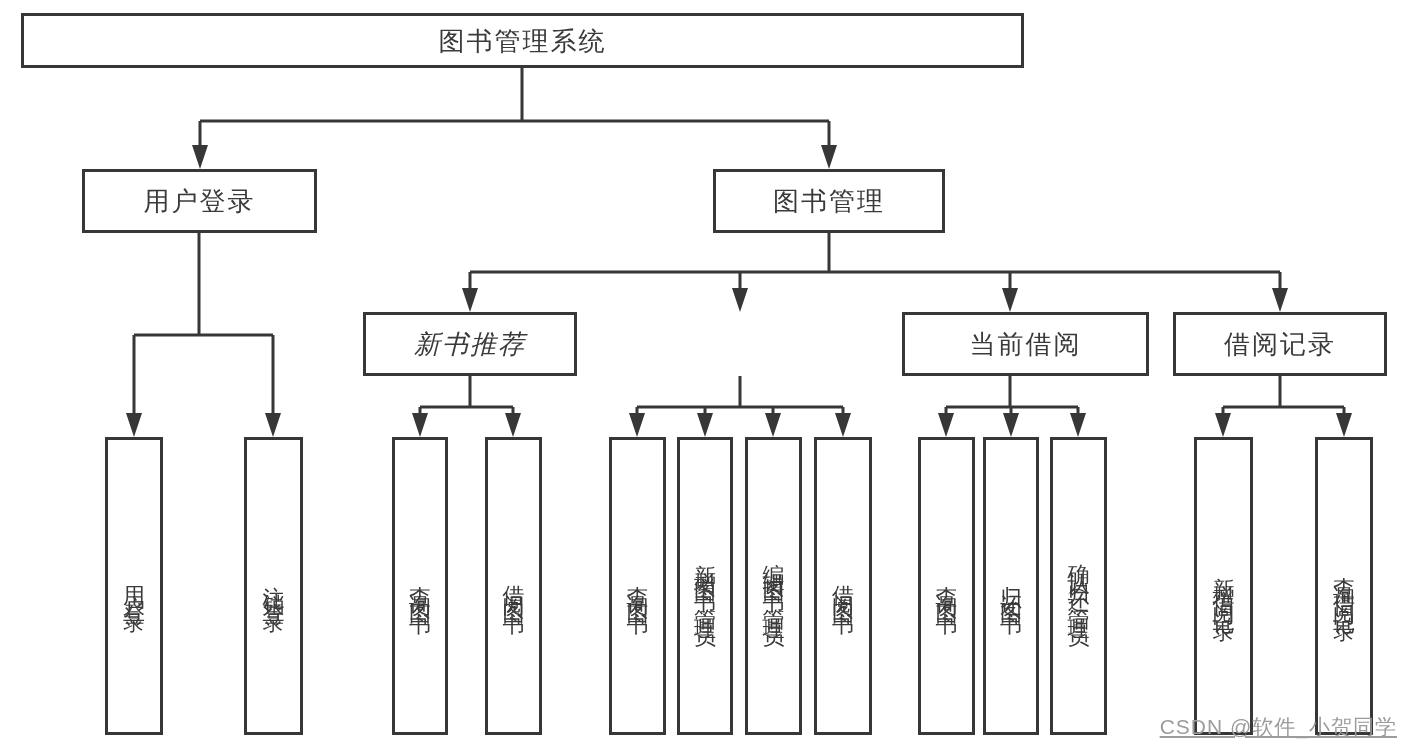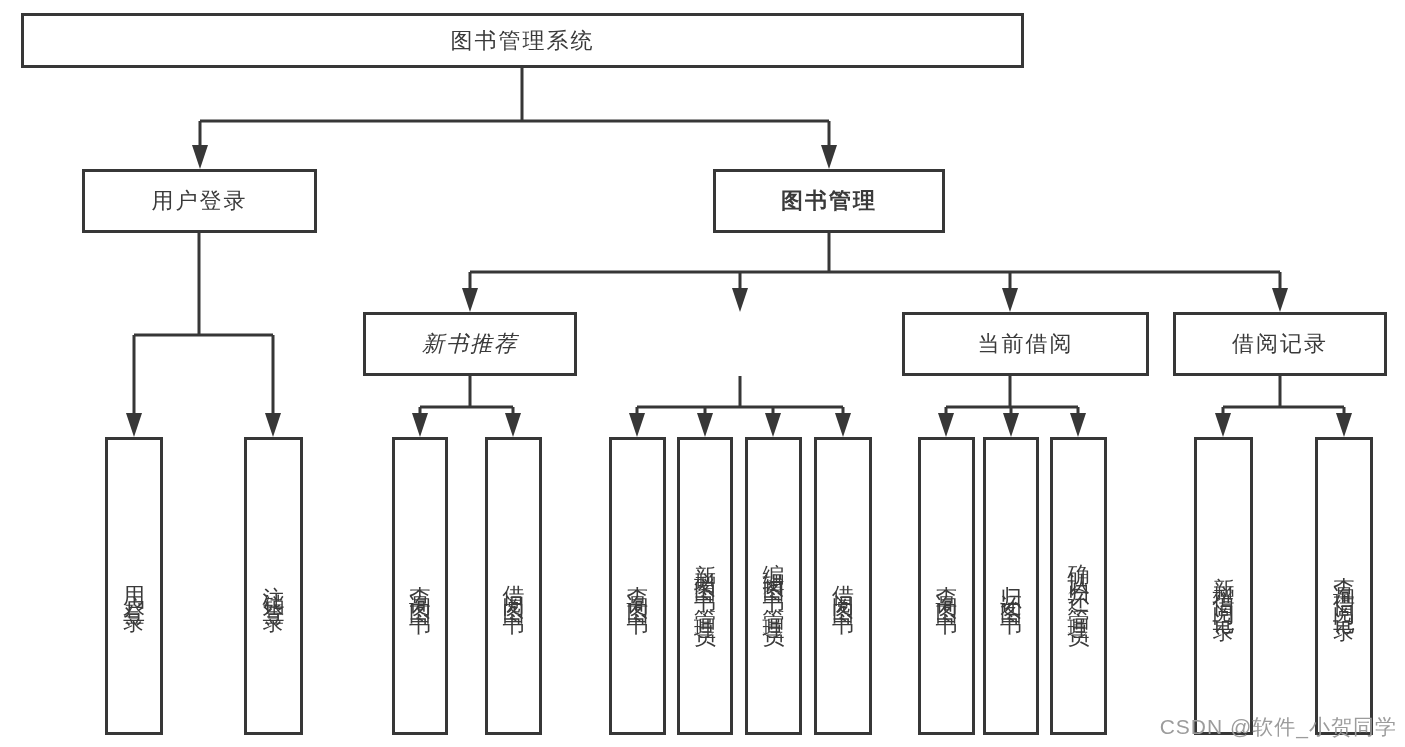--- a/index.html
+++ b/index.html
@@ -18,31 +18,32 @@
   .connectors{position:absolute;left:0;top:0;z-index:1;}
   .connectors path{stroke:var(--line);stroke-width:3;fill:none;}
   .connectors polygon{fill:var(--line);stroke:none;}
   .box{
     position:absolute;z-index:2;box-sizing:border-box;
     border:3px solid var(--line);background:var(--box-background);
     display:flex;align-items:center;justify-content:center;
     color:var(--text);
   }
   .h-label{
-    font-size:22px;letter-spacing:2px;white-space:nowrap;line-height:1;
+    font-size:26px;letter-spacing:2px;white-space:nowrap;line-height:1;
   }
   .leaf .v-label{
     writing-mode:vertical-rl;text-orientation:mixed;
     font-size:22px;line-height:1;letter-spacing:9px;
     max-height:288px;
   }
   .watermark{
     position:absolute;right:8px;bottom:6px;z-index:5;
     font-size:21px;letter-spacing:1px;color:var(--watermark);
     white-space:nowrap;
+    text-decoration:underline;
   }
 </style>
 </head>
 <body>
 
 <div class="stage">
 
   <svg class="connectors" width="1405" height="747" viewBox="0 0 1405 747" aria-hidden="true">
     <g>
       <path d="M522 68 V121 M200 121 H829 M200 121 V147 M829 121 V147"></path>
@@ -86,21 +87,21 @@
     </g>
   </svg>
 
   <div class="box" style="left:21px;top:13px;width:1003px;height:55px;">
     <span class="h-label">图书管理系统</span>
   </div>
 
   <div class="box" style="left:82px;top:169px;width:235px;height:64px;">
     <span class="h-label">用户登录</span>
   </div>
-  <div class="box" style="left:713px;top:169px;width:232px;height:64px;font-weight:bold;">
+  <div class="box" style="left:713px;top:169px;width:232px;height:64px;">
     <span class="h-label">图书管理</span>
   </div>
 
   <div class="box" style="left:363px;top:312px;width:214px;height:64px;font-style:italic;">
     <span class="h-label">新书推荐</span>
   </div>
   <div class="box" style="left:902px;top:312px;width:247px;height:64px;">
     <span class="h-label">当前借阅</span>
   </div>
   <div class="box" style="left:1173px;top:312px;width:214px;height:64px;">

